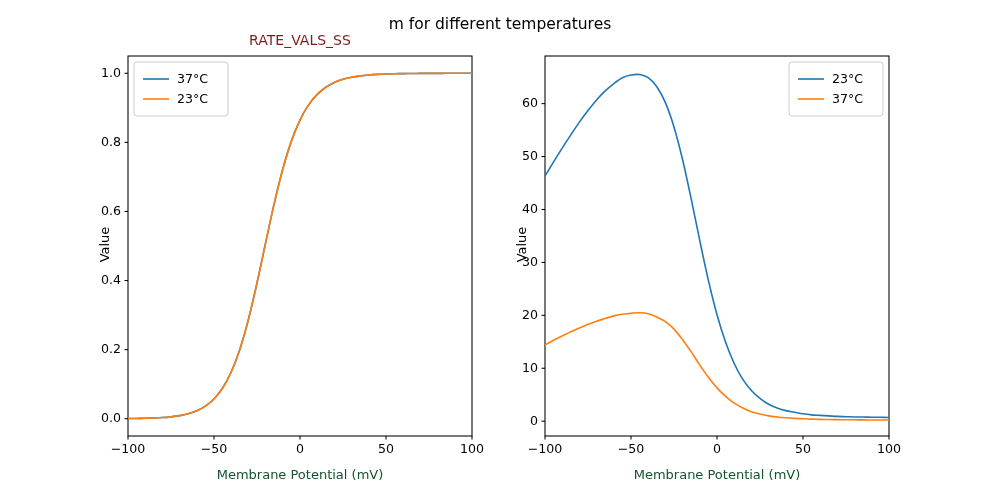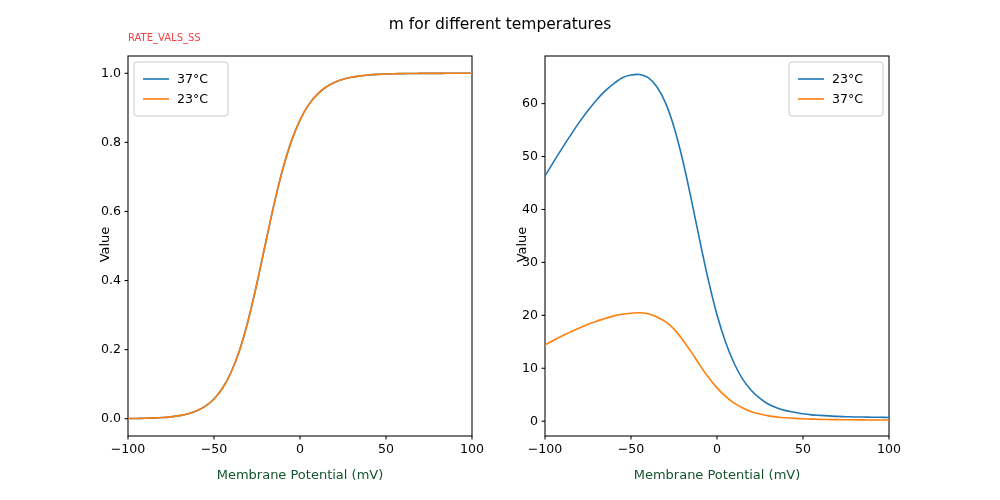--- a/index.html
+++ b/index.html
@@ -8,21 +8,21 @@
     background:#ffffff;
     font-family:"DejaVu Sans", sans-serif;
     overflow:hidden;
   }
   #figure{position:relative;width:1000px;height:500px;}
   #suptitle{
     position:absolute;top:4px;left:0;width:1000px;
     text-align:center;font-size:15.5px;color:#000;margin-top:11px;
   }
   .axes-title{
-    position:absolute;font-size:10px;color:#ef4444;
+    position:absolute;text-align:center;font-size:14px;color:#7f1d1d;
   }
   .axlabel{position:absolute;font-size:13px;color:#14532d;text-align:center;}
   .ylabel{
     position:absolute;font-size:13px;color:#000;
     transform:rotate(-90deg);transform-origin:center center;
     white-space:nowrap;
   }
   svg{position:absolute;top:0;left:0;overflow:visible;}
   .spine{fill:none;stroke:#000000;stroke-width:1.05;}
   .tickmark{stroke:#000000;stroke-width:1.05;}

